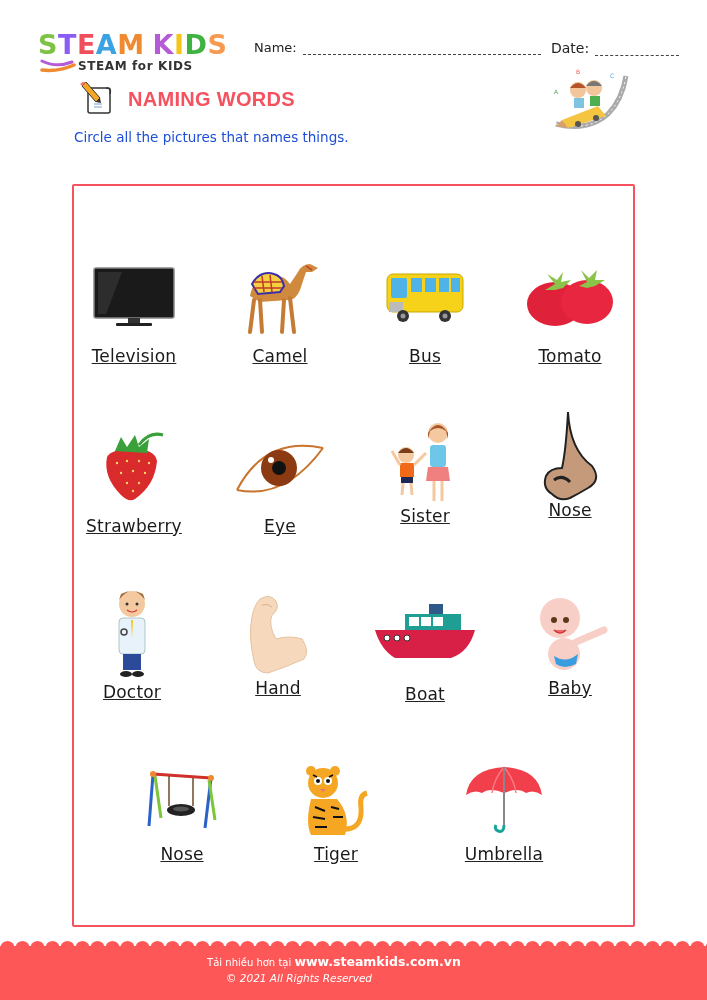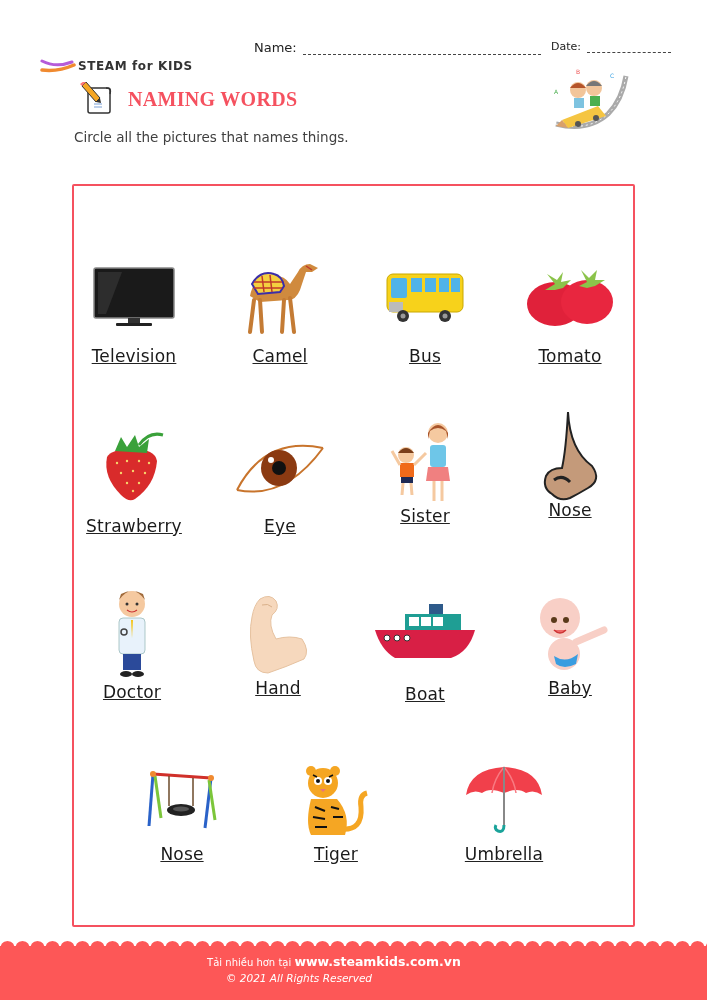--- a/index.html
+++ b/index.html
@@ -8,48 +8,51 @@
 
   
   .logo { position: absolute; left: 38px; top: 30px; width: 200px; height: 44px; }
   .logo-title { position: absolute; left: 0; top: 0; font-family: "DejaVu Sans", sans-serif; font-weight: 900; font-size: 27px; letter-spacing: 0.5px; line-height: 30px; white-space: nowrap; }
   .logo-title span { display: inline-block; }
   .logo-sub { position: absolute; left: 40px; top: 29px; font-family: "DejaVu Sans", sans-serif; font-weight: bold; font-size: 12px; color: #333; letter-spacing: 0.6px; }
   .logo-swoosh { position: absolute; left: 2px; top: 28px; }
 
   .name-field { position: absolute; left: 254px; top: 40px; font-size: 13px; color: #222; display: flex; align-items: flex-end; }
   .name-line { display: inline-block; width: 238px; border-bottom: 1px dashed #444; height: 12px; margin-left: 6px; }
-  .date-field { position: absolute; left: 551px; top: 40px; font-size: 11px; color: #222; display: flex; align-items: flex-end; }
+  .date-field { position: absolute; left: 551px; top: 40px; font-size: 14px; color: #222; display: flex; align-items: flex-end; }
   .date-line { display: inline-block; width: 84px; border-bottom: 1px dashed #444; height: 12px; margin-left: 6px; }
 
   .coaster { position: absolute; left: 548px; top: 66px; width: 84px; height: 66px; }
 
   .title-icon { position: absolute; left: 80px; top: 82px; width: 34px; height: 34px; }
-  .page-title { position: absolute; left: 128px; top: 88px; font-family: Liberation Serif, serif; font-weight: bold; font-size: 20px; color: #f5515f; letter-spacing: 0.3px; }
-
-  .instructions { position: absolute; left: 74px; top: 126px; font-size: 13.5px; line-height: 22px; color: #404040; }
+  .page-title { position: absolute; left: 128px; top: 88px; font-family: Liberation Sans, sans-serif; font-weight: bold; font-size: 20px; color: #f5515f; letter-spacing: 0.3px; }
+
+  .instructions { position: absolute; left: 74px; top: 126px; font-size: 13.5px; line-height: 22px; color: #1d4ed8; }
 
   
   .frame { position: absolute; left: 72px; top: 184px; width: 563px; height: 743px; border: 2px solid #f5515f; border-radius: 2px; }
 
   .item { position: absolute; width: 140px; text-align: center; text-decoration: underline; }
   .item .pic { width: 100px; height: 80px; margin: 0 auto; display: flex; align-items: center; justify-content: center; }
   .item .label { font-family: "DejaVu Sans", sans-serif; font-size: 17px; color: #1a1a1a; margin-top: 8px; letter-spacing: 0.2px; }
 
   
   .footer { position: absolute; left: 0; top: 946px; width: 707px; height: 54px; background: #fd5757; }
   .scallops { position: absolute; left: 0; top: 937px; width: 707px; height: 14px; }
   .footer-line1 { position: absolute; left: 0; width: 668px; top: 954px; text-align: center; color: #fff; font-size: 10px; }
   .footer-line1 b { font-size: 12.5px; font-weight: bold; }
   .footer-line2 { position: absolute; left: 0; width: 598px; top: 972px; text-align: center; color: #fff; font-size: 10.5px; font-style: italic; }
 </style>
 </head>
 <body>
 
 <div class="logo">
+  <div class="logo-title">
+    <span style="color:#7dc243">S</span><span style="color:#8b5cf6">T</span><span style="color:#ef4e5c">E</span><span style="color:#3ba3e3">A</span><span style="color:#f08a30">M</span><span style="width:8px"></span><span style="color:#b55bd8">K</span><span style="color:#f5c518">I</span><span style="color:#3fb33f">D</span><span style="color:#f59a50">S</span>
+  </div>
   <svg class="logo-swoosh" width="36" height="16" viewBox="0 0 36 16">
     <path d="M2 3 Q16 10 32 4" stroke="#b55bd8" stroke-width="3" fill="none" stroke-linecap="round"></path>
     <path d="M2 12 Q18 14 34 7" stroke="#f08a30" stroke-width="3.5" fill="none" stroke-linecap="round"></path>
   </svg>
   <div class="logo-sub">STEAM for KIDS</div>
 </div>
 
 <div class="name-field">
   <span>Name:</span>
   <span class="name-line"></span>

